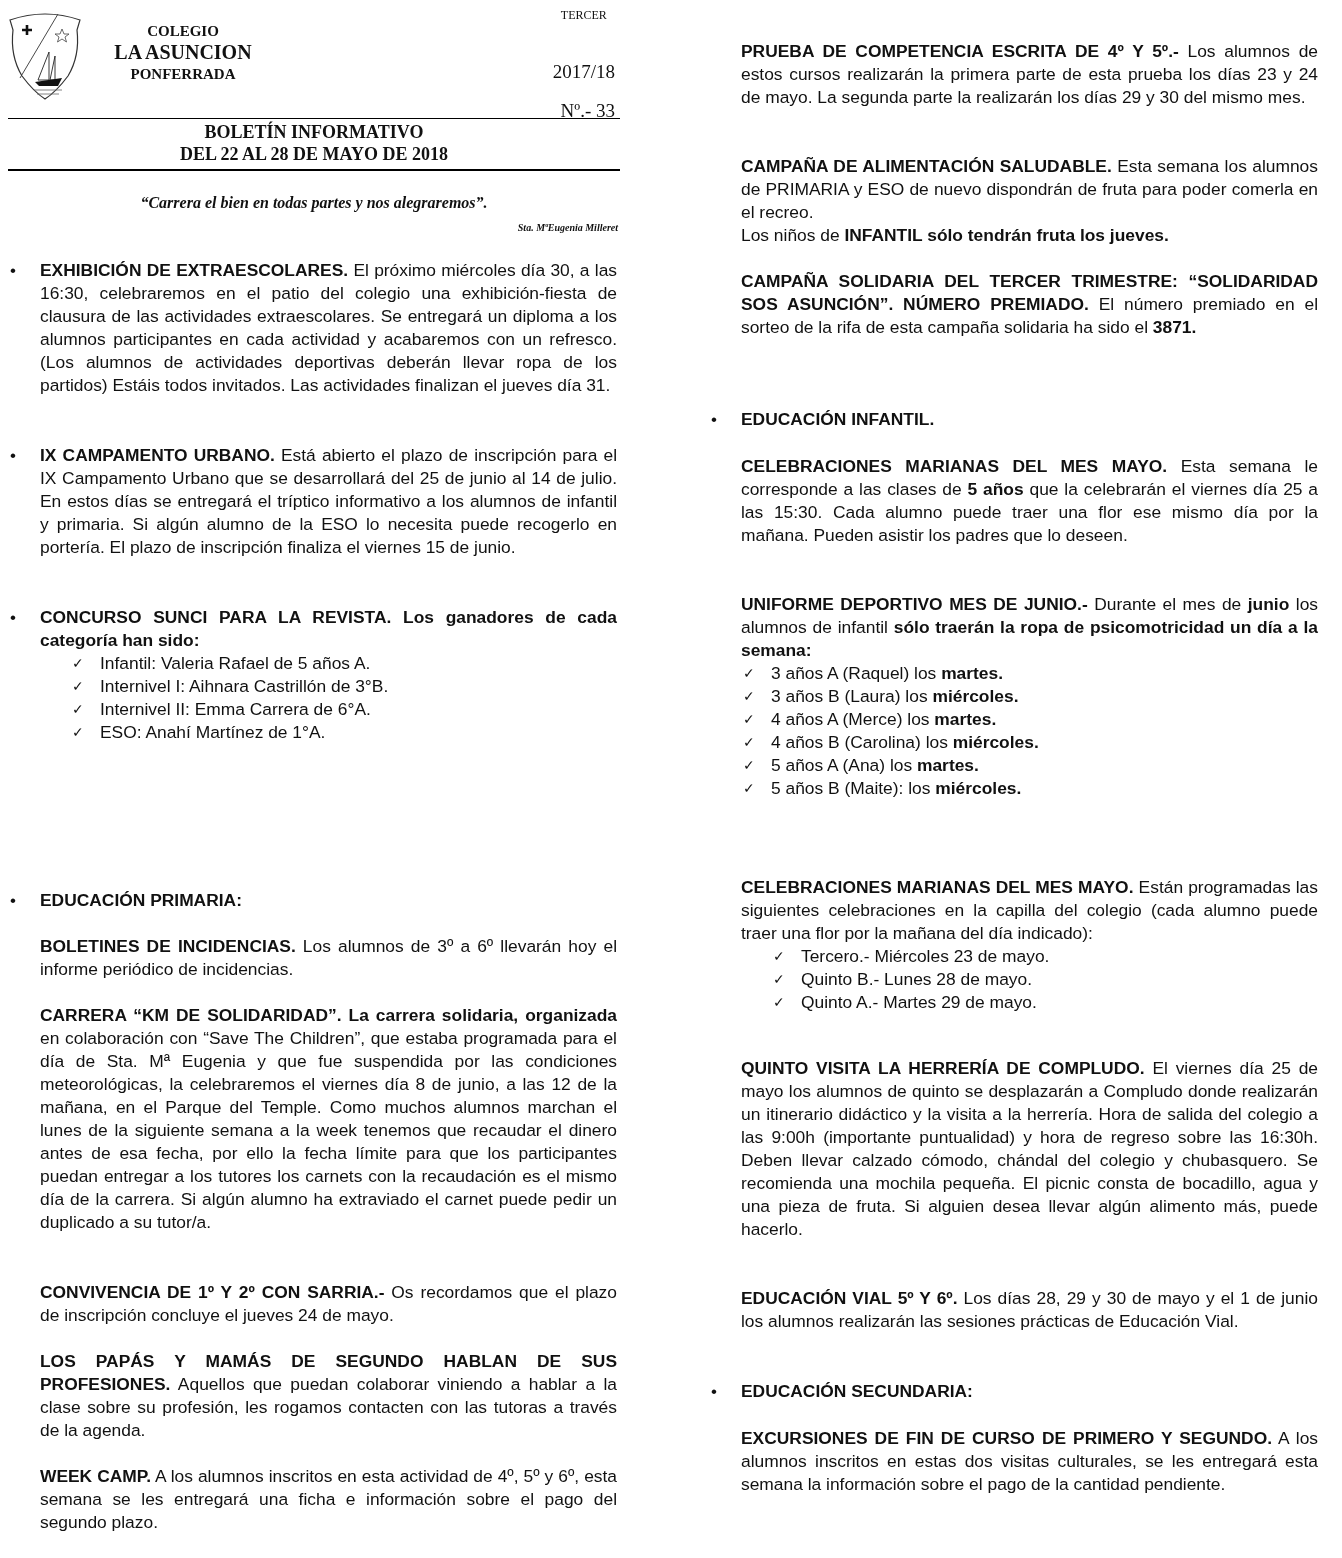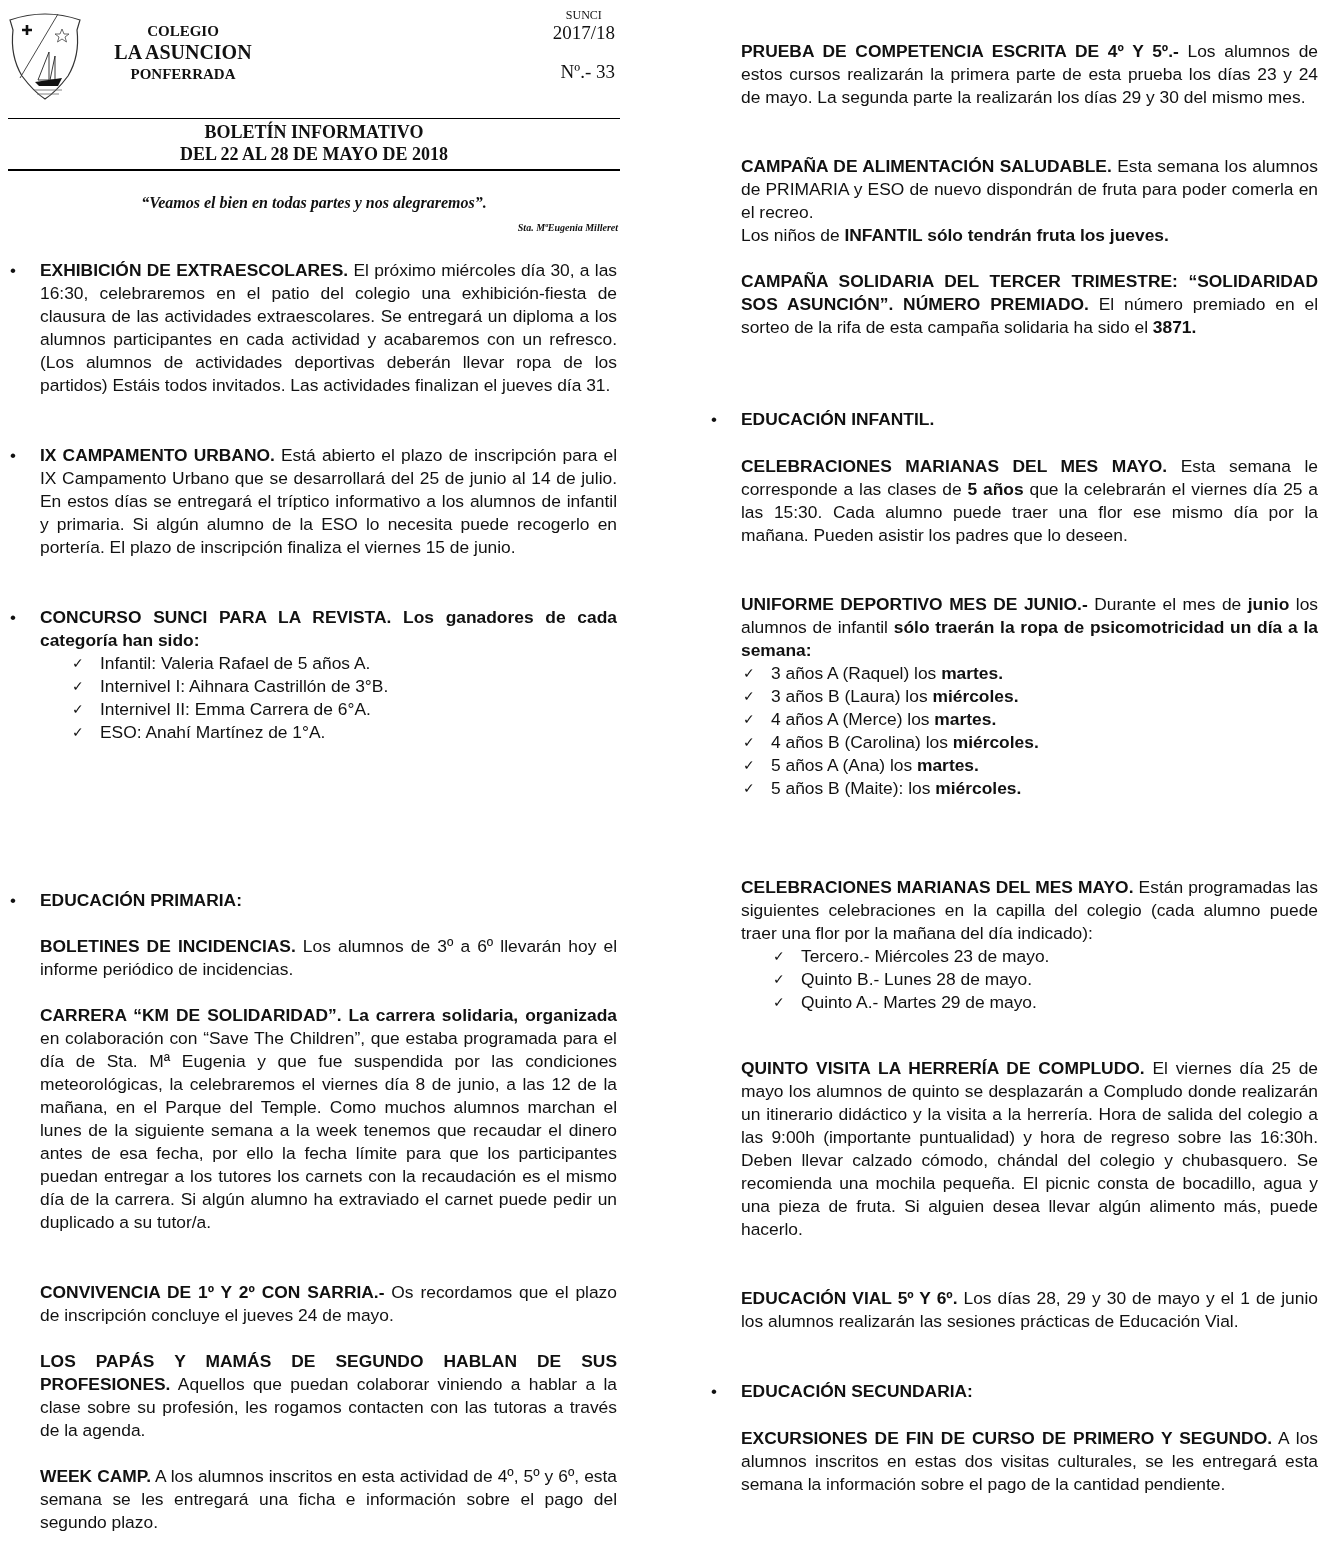--- a/index.html
+++ b/index.html
@@ -9,21 +9,21 @@
   #right { left: 700px; width: 642px; }
 
   
   .logo { position: absolute; left: 4px; top: 6px; width: 82px; height: 96px; }
   .school { position: absolute; left: 108px; top: 22px; width: 150px; text-align: center; font-family: "Liberation Serif", serif; font-weight: bold; }
   .school .l1 { font-size: 15px; line-height: 18px; }
   .school .l2 { font-size: 20px; line-height: 25px; }
   .school .l3 { font-size: 15px; line-height: 18px; }
   .curso { position: absolute; right: 15px; top: 8px; text-align: right; font-family: "Liberation Serif", serif; }
   .curso .lbl { font-size: 12px; line-height: 14px; text-align: center; }
-  .curso .yr { font-size: 19px; line-height: 22px; }
+  .curso .yr { font-size: 19px; line-height: 22px; margin-top: 39px; }
   .curso .num { font-size: 19px; line-height: 22px; margin-top: 17px; }
   .rule { position: absolute; left: 8px; width: 612px; background: #000; }
   .title { position: absolute; left: 8px; top: 121px; width: 612px; text-align: center; font-family: "Liberation Serif", serif; font-weight: bold; font-size: 18px; line-height: 22px; }
   .quote { position: absolute; left: 8px; top: 194px; width: 612px; text-align: center; font-family: "Liberation Serif", serif; font-style: italic; font-weight: bold; font-size: 16px; }
   .author { position: absolute; right: 12px; top: 222px; font-family: "Liberation Serif", serif; font-style: italic; font-weight: bold; font-size: 10px; }
 
   
   .block { position: absolute; font-family: "Liberation Sans", sans-serif; font-size: 17.4px; line-height: 23px; text-align: justify; }
   #left .block { left: 40px; width: 577px; }
   #right .block { left: 41px; width: 577px; }
@@ -50,33 +50,33 @@
     <path d="M30 84 h28 M33 88 h22" stroke="#666" stroke-width="0.8"></path>
   </svg>
 
   <div class="school">
     <div class="l1">COLEGIO</div>
     <div class="l2">LA ASUNCION</div>
     <div class="l3">PONFERRADA</div>
   </div>
 
   <div class="curso">
-    <div class="lbl">SUNCI</div>
+    <div class="lbl">TERCER</div>
     <div class="yr">2017/18</div>
     <div class="num">Nº.- 33</div>
   </div>
 
   <div class="rule" style="top:118px;height:1px;"></div>
   <div class="title">
     <div>BOLETÍN INFORMATIVO</div>
     <div>DEL 22 AL 28 DE MAYO DE 2018</div>
   </div>
   <div class="rule" style="top:169px;height:2px;"></div>
 
-  <div class="quote">“Veamos el bien en todas partes y nos alegraremos”.</div>
+  <div class="quote">“Carrera el bien en todas partes y nos alegraremos”.</div>
   <div class="author">Sta. MªEugenia Milleret</div>
 
   <div class="block" style="top:259px;">
     <span class="bullet">•</span>
     <span class="b">EXHIBICIÓN DE EXTRAESCOLARES.</span><span> El próximo miércoles día 30, a las 16:30, celebraremos en el patio del colegio una exhibición-fiesta de clausura de las actividades extraescolares. Se entregará un diploma a los alumnos participantes en cada actividad y acabaremos con un refresco. (Los alumnos de actividades deportivas deberán llevar ropa de los partidos) Estáis todos invitados. Las actividades finalizan el jueves día 31.</span>
   </div>
 
   <div class="block" style="top:444px;">
     <span class="bullet">•</span>
     <span class="b">IX CAMPAMENTO URBANO.</span><span> Está abierto el plazo de inscripción para el IX Campamento Urbano que se desarrollará del 25 de junio al 14 de julio. En estos días se entregará el tríptico informativo a los alumnos de infantil y primaria. Si algún alumno de la ESO lo necesita puede recogerlo en portería. El plazo de inscripción finaliza el viernes 15 de junio.</span>

